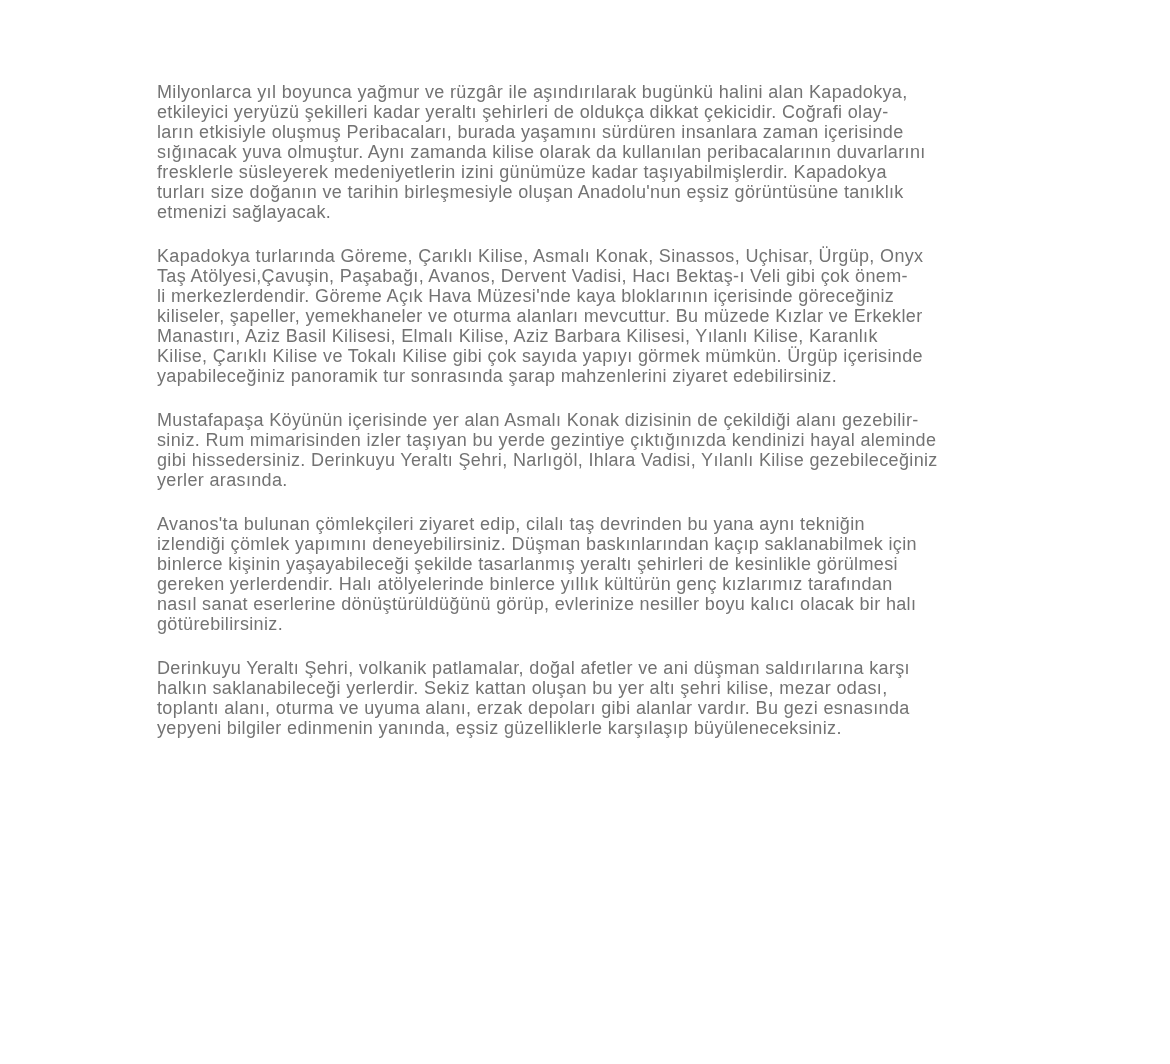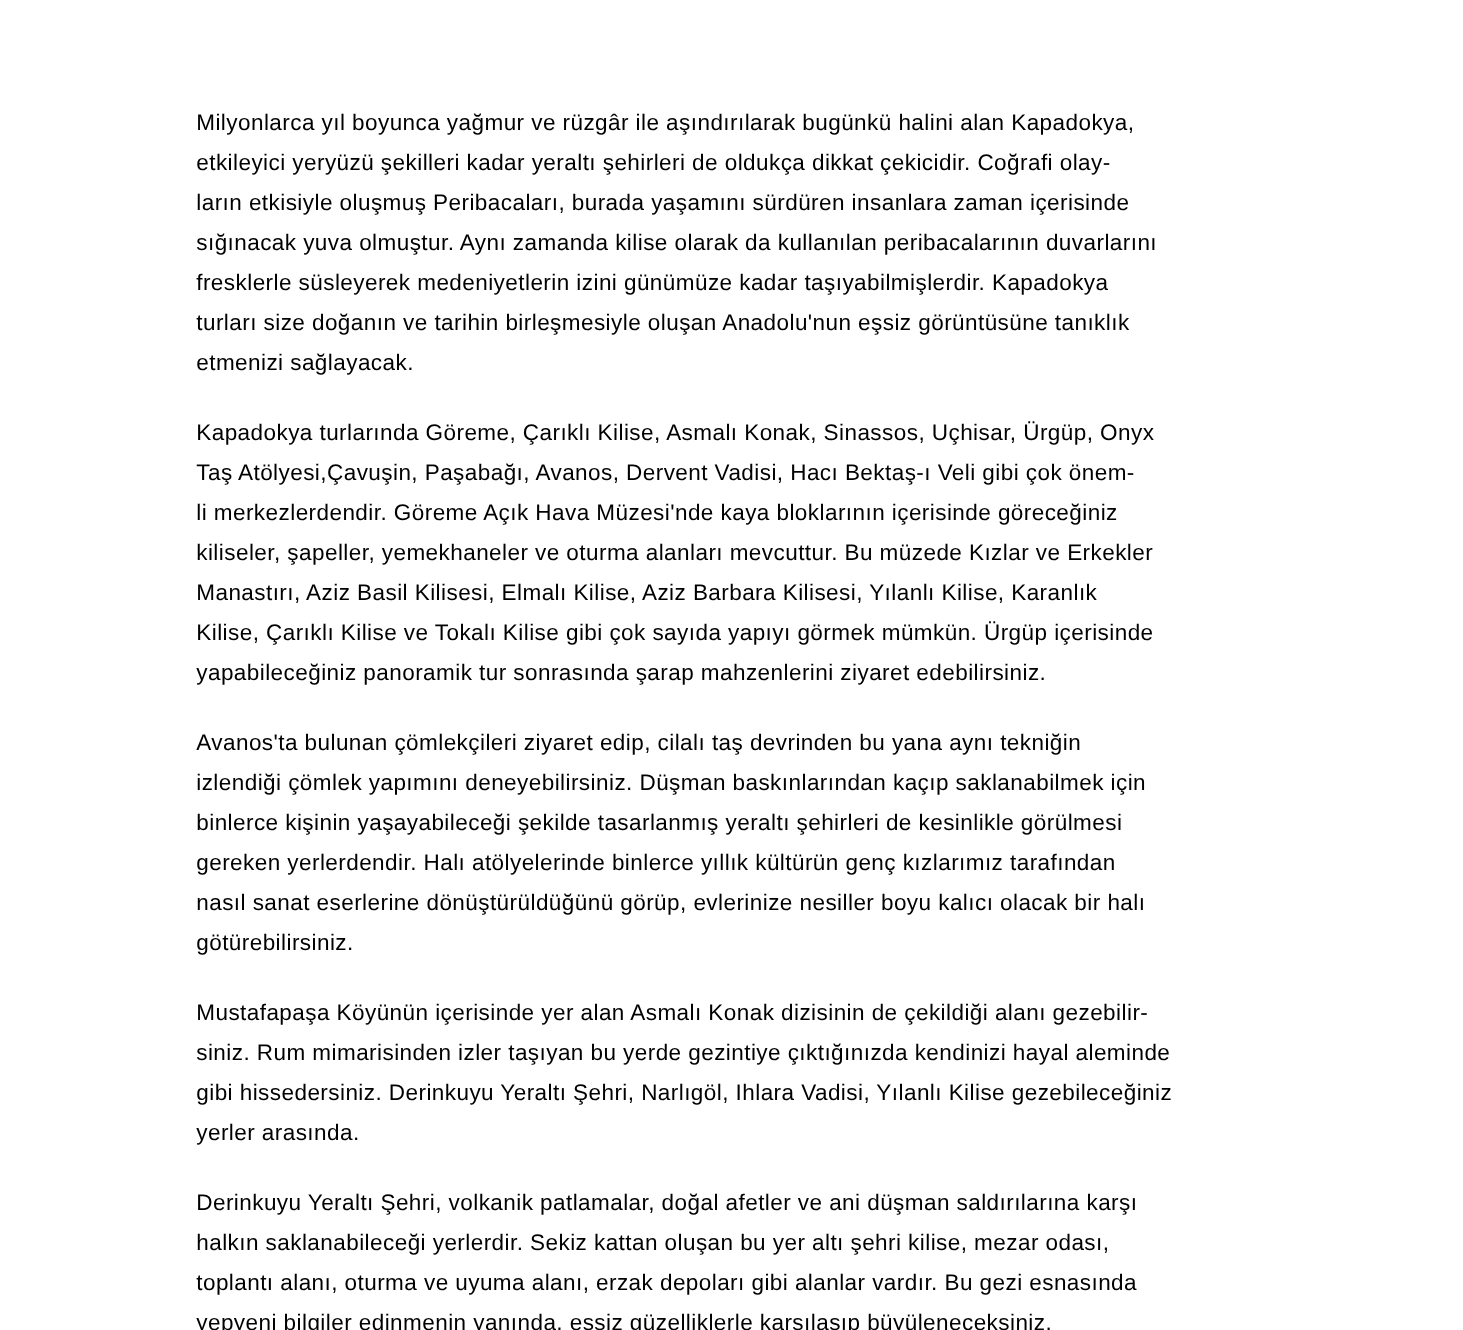--- a/index.html
+++ b/index.html
@@ -17,23 +17,23 @@
   .doc-page {
     position: absolute;
     left: 157px;
     top: 82px;
     width: 900px;
   }
   .doc-paragraph {
     margin: 0 0 24px 0;
     font-size: 18px;
     font-weight: 300;
-    line-height: 32px;
+    line-height: 20px;
     letter-spacing: 0.35px;
-    color: #000000;
+    color: #737373;
     white-space: pre;
   }
 </style>
 </head>
 <body>
 
 <main class="doc-page">
   <p class="doc-paragraph">Milyonlarca yıl boyunca yağmur ve rüzgâr ile aşındırılarak bugünkü halini alan Kapadokya,
 etkileyici yeryüzü şekilleri kadar yeraltı şehirleri de oldukça dikkat çekicidir. Coğrafi olay-
 ların etkisiyle oluşmuş Peribacaları, burada yaşamını sürdüren insanlara zaman içerisinde
@@ -41,27 +41,27 @@
 fresklerle süsleyerek medeniyetlerin izini günümüze kadar taşıyabilmişlerdir. Kapadokya
 turları size doğanın ve tarihin birleşmesiyle oluşan Anadolu'nun eşsiz görüntüsüne tanıklık
 etmenizi sağlayacak.</p>
   <p class="doc-paragraph">Kapadokya turlarında Göreme, Çarıklı Kilise, Asmalı Konak, Sinassos, Uçhisar, Ürgüp, Onyx
 Taş Atölyesi,Çavuşin, Paşabağı, Avanos, Dervent Vadisi, Hacı Bektaş-ı Veli gibi çok önem-
 li merkezlerdendir. Göreme Açık Hava Müzesi'nde kaya bloklarının içerisinde göreceğiniz
 kiliseler, şapeller, yemekhaneler ve oturma alanları mevcuttur. Bu müzede Kızlar ve Erkekler
 Manastırı, Aziz Basil Kilisesi, Elmalı Kilise, Aziz Barbara Kilisesi, Yılanlı Kilise, Karanlık
 Kilise, Çarıklı Kilise ve Tokalı Kilise gibi çok sayıda yapıyı görmek mümkün. Ürgüp içerisinde
 yapabileceğiniz panoramik tur sonrasında şarap mahzenlerini ziyaret edebilirsiniz.</p>
+  <p class="doc-paragraph">Mustafapaşa Köyünün içerisinde yer alan Asmalı Konak dizisinin de çekildiği alanı gezebilir-
+siniz. Rum mimarisinden izler taşıyan bu yerde gezintiye çıktığınızda kendinizi hayal aleminde
+gibi hissedersiniz. Derinkuyu Yeraltı Şehri, Narlıgöl, Ihlara Vadisi, Yılanlı Kilise gezebileceğiniz
+yerler arasında.</p>
   <p class="doc-paragraph">Avanos'ta bulunan çömlekçileri ziyaret edip, cilalı taş devrinden bu yana aynı tekniğin
 izlendiği çömlek yapımını deneyebilirsiniz. Düşman baskınlarından kaçıp saklanabilmek için
 binlerce kişinin yaşayabileceği şekilde tasarlanmış yeraltı şehirleri de kesinlikle görülmesi
 gereken yerlerdendir. Halı atölyelerinde binlerce yıllık kültürün genç kızlarımız tarafından
 nasıl sanat eserlerine dönüştürüldüğünü görüp, evlerinize nesiller boyu kalıcı olacak bir halı
 götürebilirsiniz.</p>
-  <p class="doc-paragraph">Mustafapaşa Köyünün içerisinde yer alan Asmalı Konak dizisinin de çekildiği alanı gezebilir-
-siniz. Rum mimarisinden izler taşıyan bu yerde gezintiye çıktığınızda kendinizi hayal aleminde
-gibi hissedersiniz. Derinkuyu Yeraltı Şehri, Narlıgöl, Ihlara Vadisi, Yılanlı Kilise gezebileceğiniz
-yerler arasında.</p>
   <p class="doc-paragraph">Derinkuyu Yeraltı Şehri, volkanik patlamalar, doğal afetler ve ani düşman saldırılarına karşı
 halkın saklanabileceği yerlerdir. Sekiz kattan oluşan bu yer altı şehri kilise, mezar odası,
 toplantı alanı, oturma ve uyuma alanı, erzak depoları gibi alanlar vardır. Bu gezi esnasında
 yepyeni bilgiler edinmenin yanında, eşsiz güzelliklerle karşılaşıp büyüleneceksiniz.</p>
 </main>
 
 </body></html>

